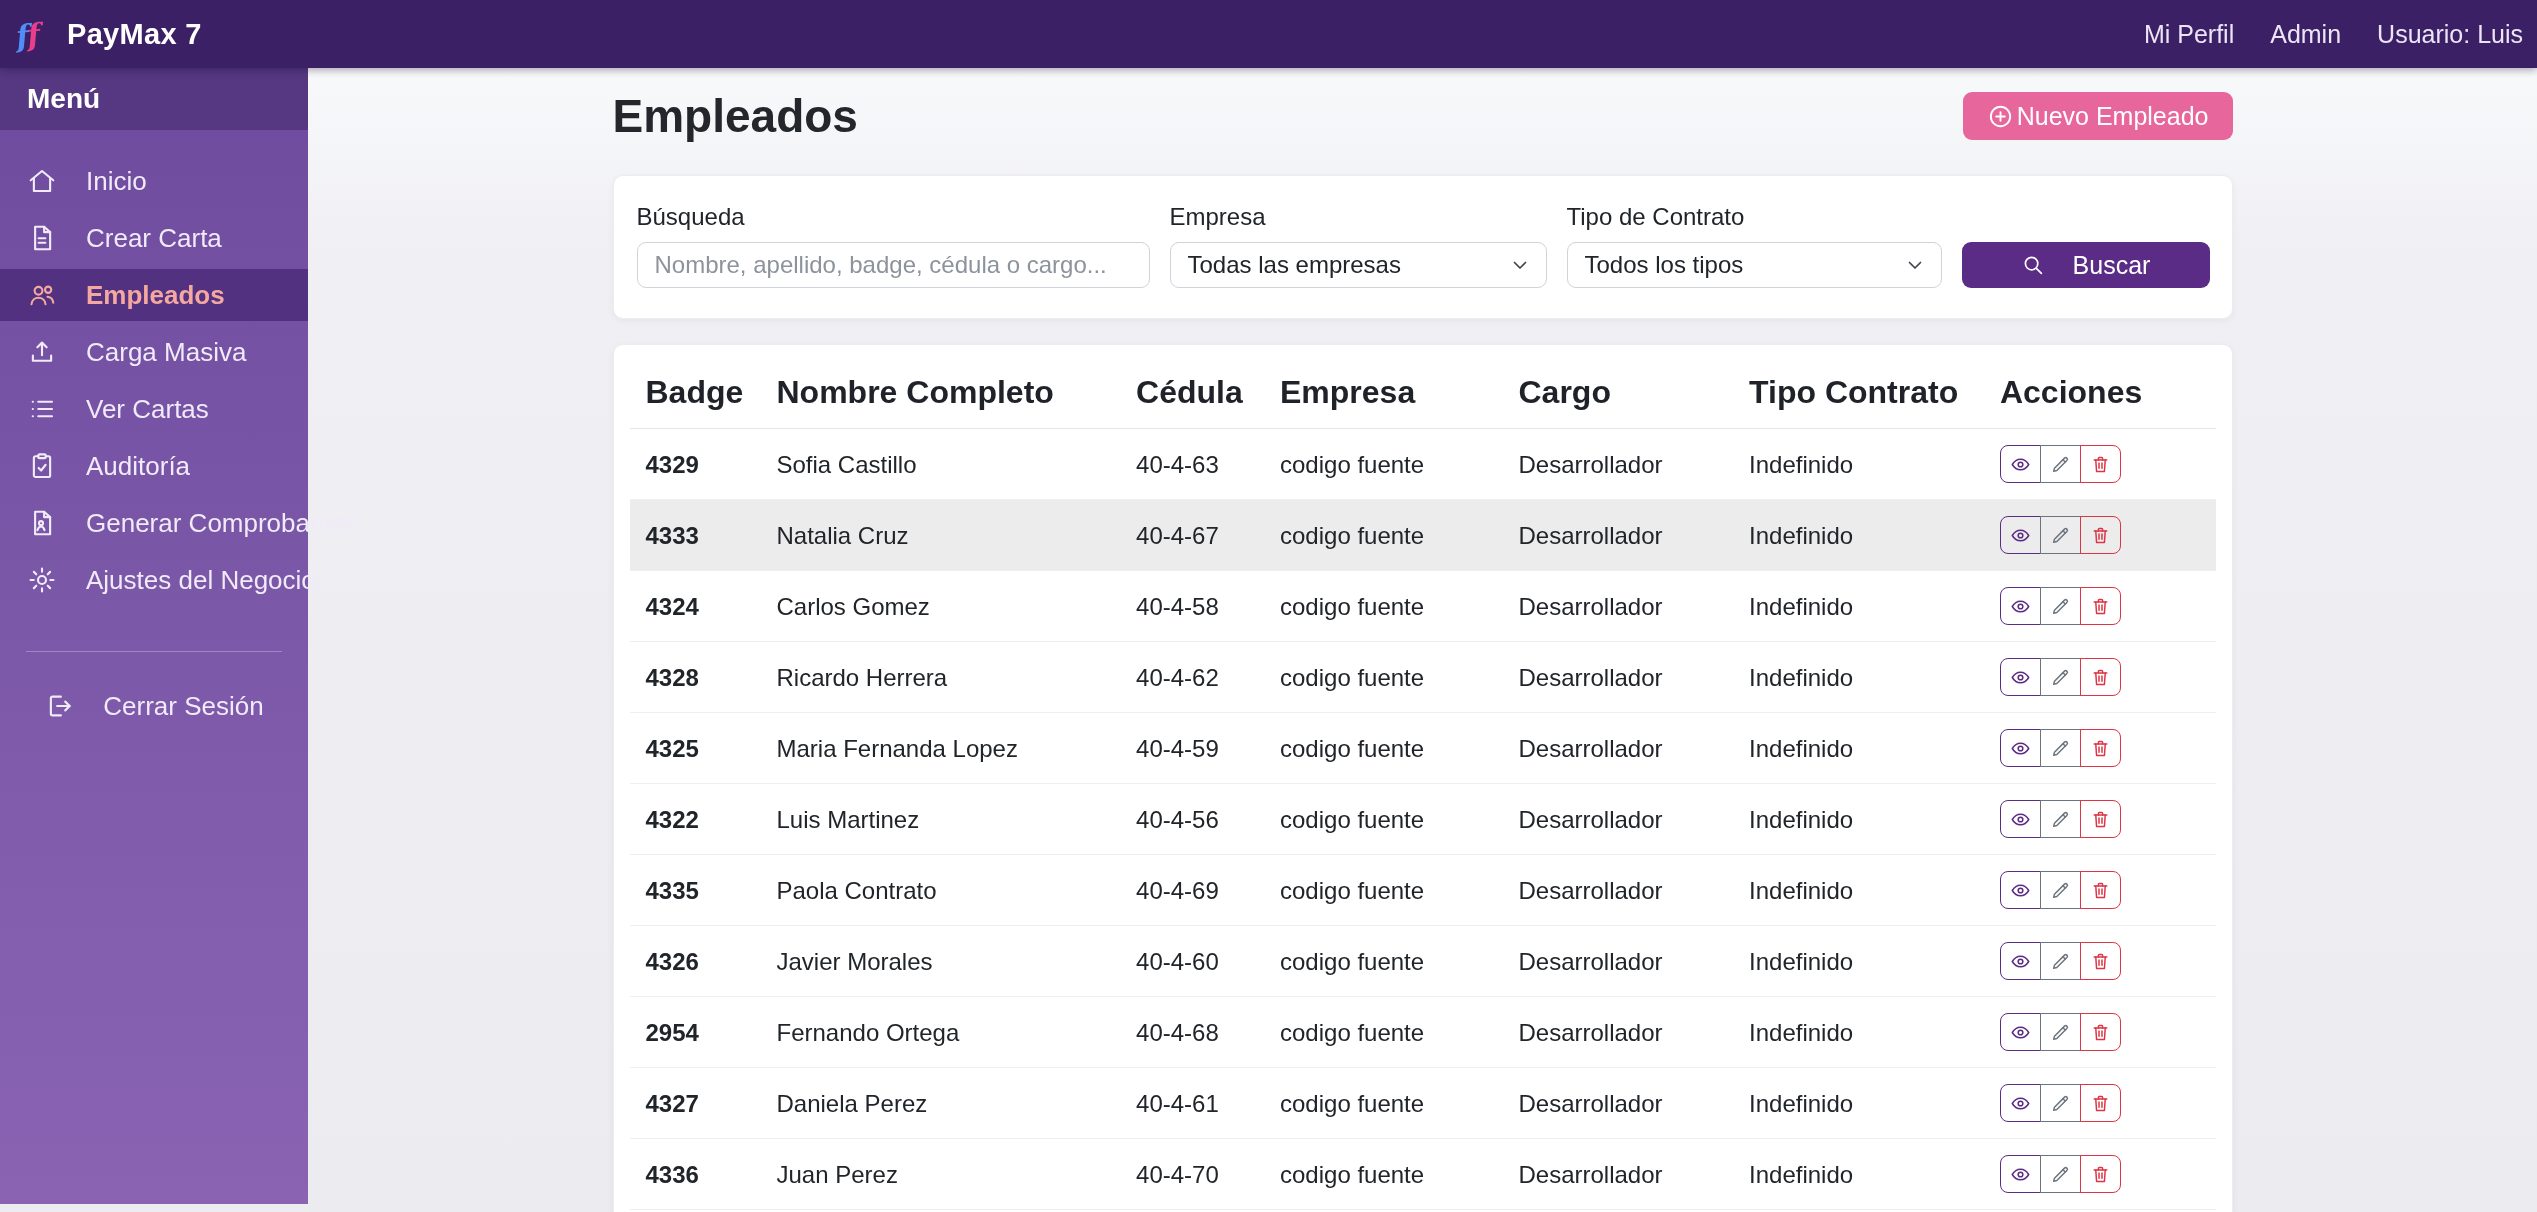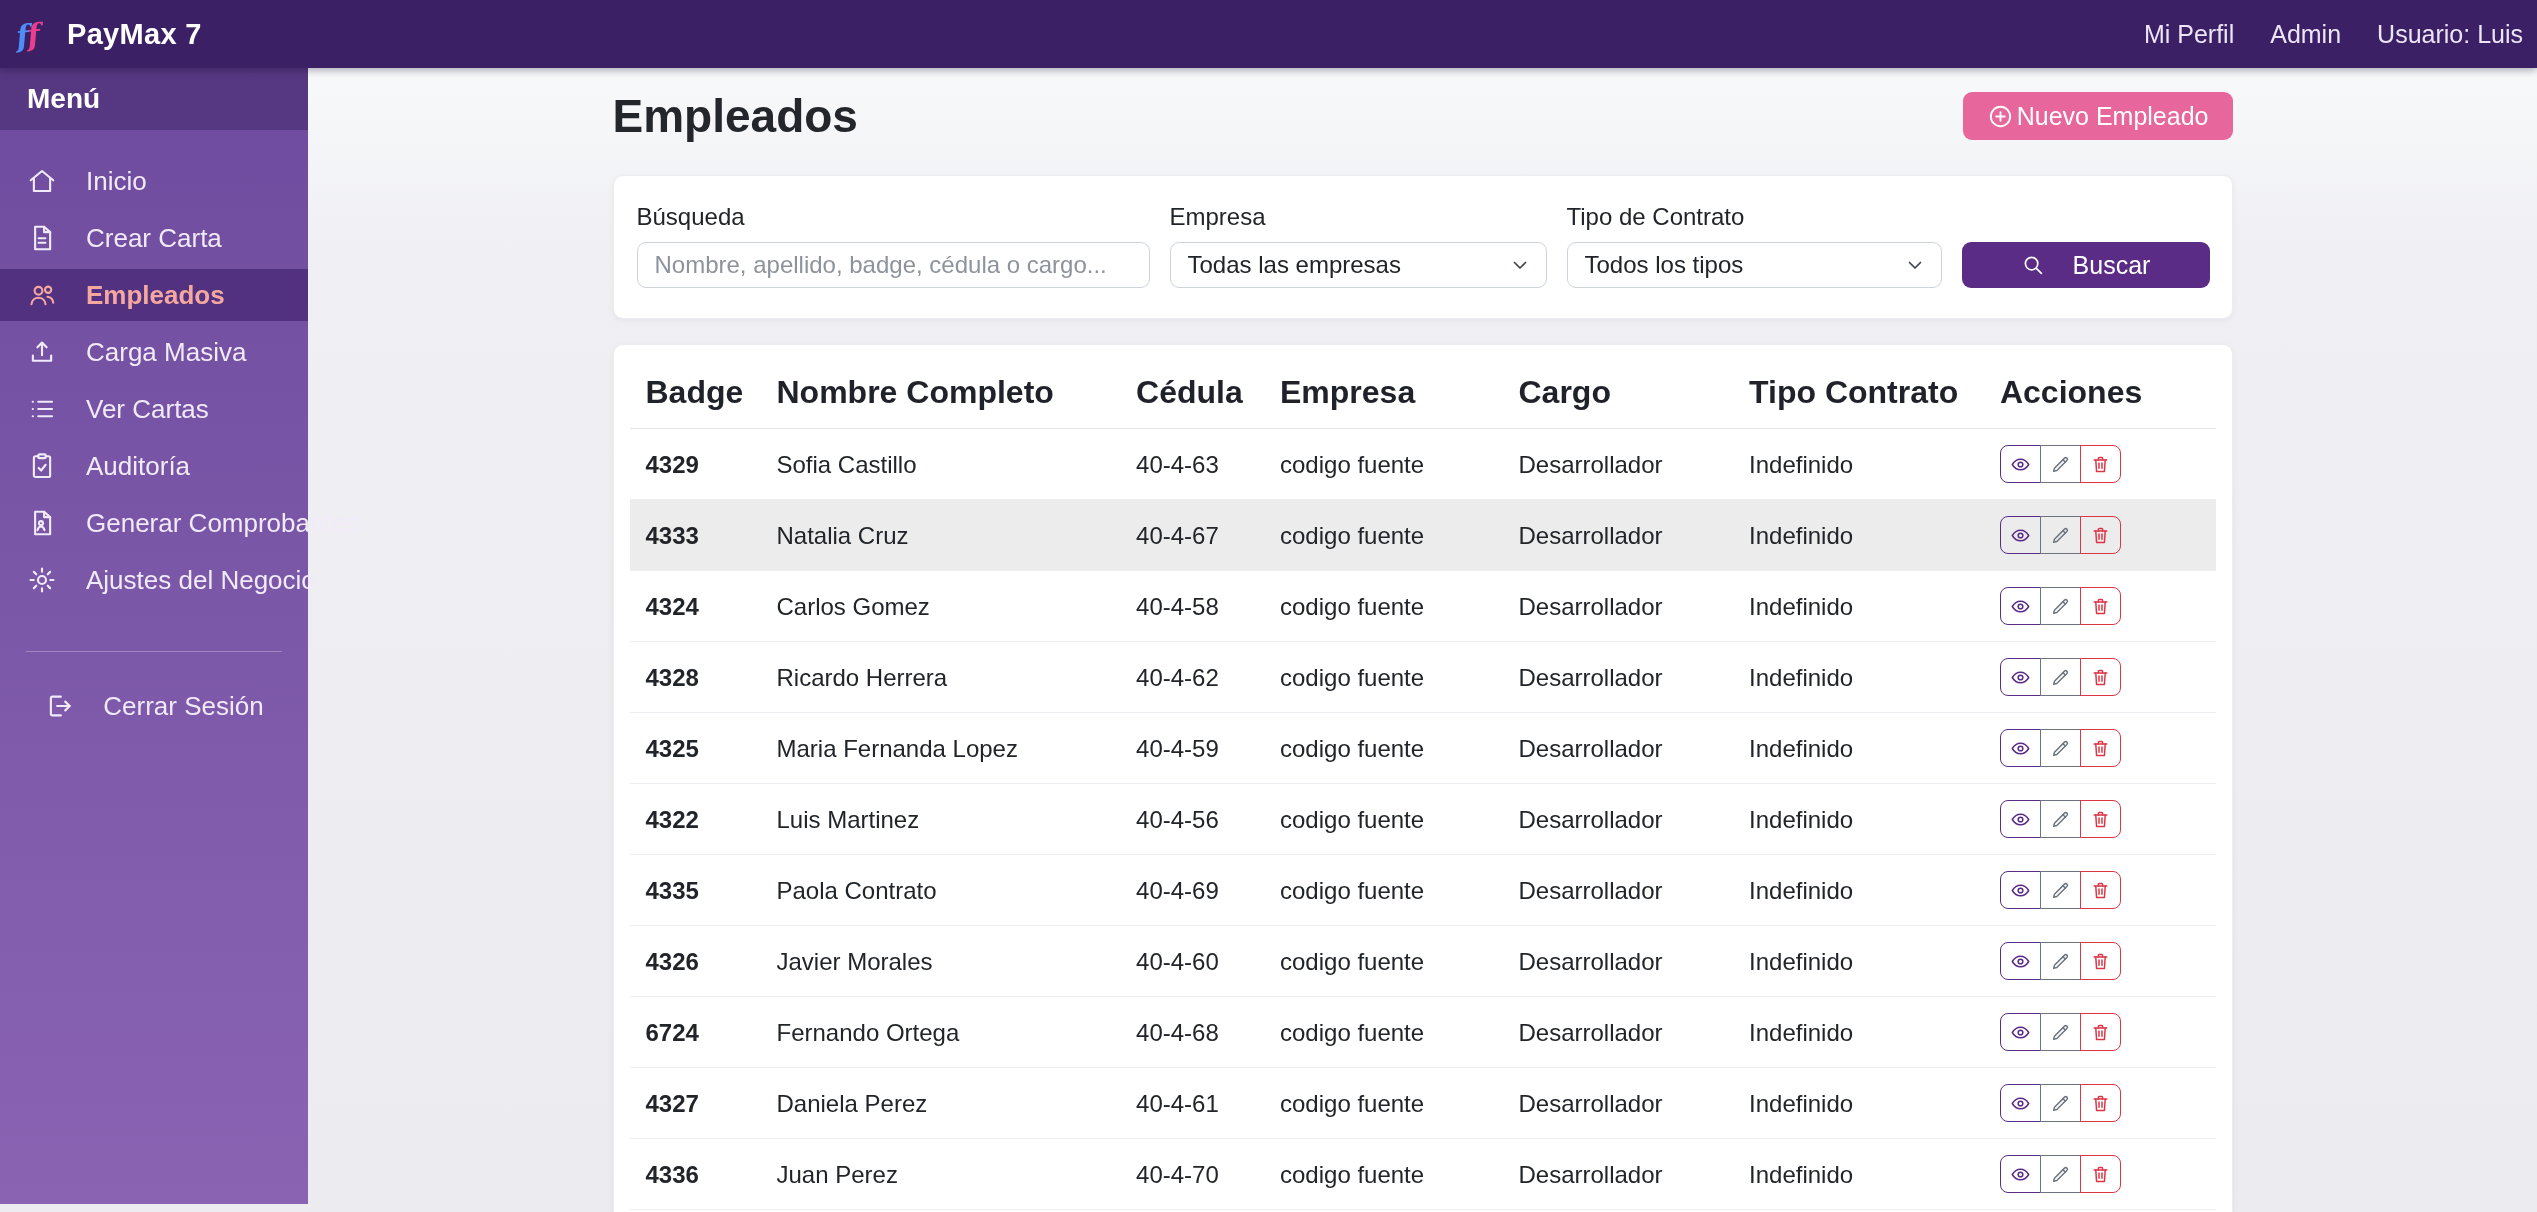--- a/index.html
+++ b/index.html
@@ -617,21 +617,21 @@
                           <path d="M9.6 6.8V5a.9.9 0 0 1 .9-.9h3a.9.9 0 0 1 .9.9v1.8"></path>
                           <path d="m6.6 6.8.9 13.2h9l.9-13.2"></path>
                           <path d="M10.3 10.3v6.1M13.7 10.3v6.1"></path>
                         </svg>
                       </span>
                     </button>
                   </div>
                 </td>
               </tr>
               <tr class="">
-                <td class="badge">6724</td>
+                <td class="badge">2954</td>
                 <td>Fernando Ortega</td>
                 <td>40-4-68</td>
                 <td>codigo fuente</td>
                 <td>Desarrollador</td>
                 <td>Indefinido</td>
                 <td>
                   <div class="actions">
                     <button class="act view">
                       <span class="icon">
                         <svg viewBox="0 0 24 24" fill="none" stroke="currentColor" stroke-width="1.7" stroke-linecap="round" stroke-linejoin="round">

